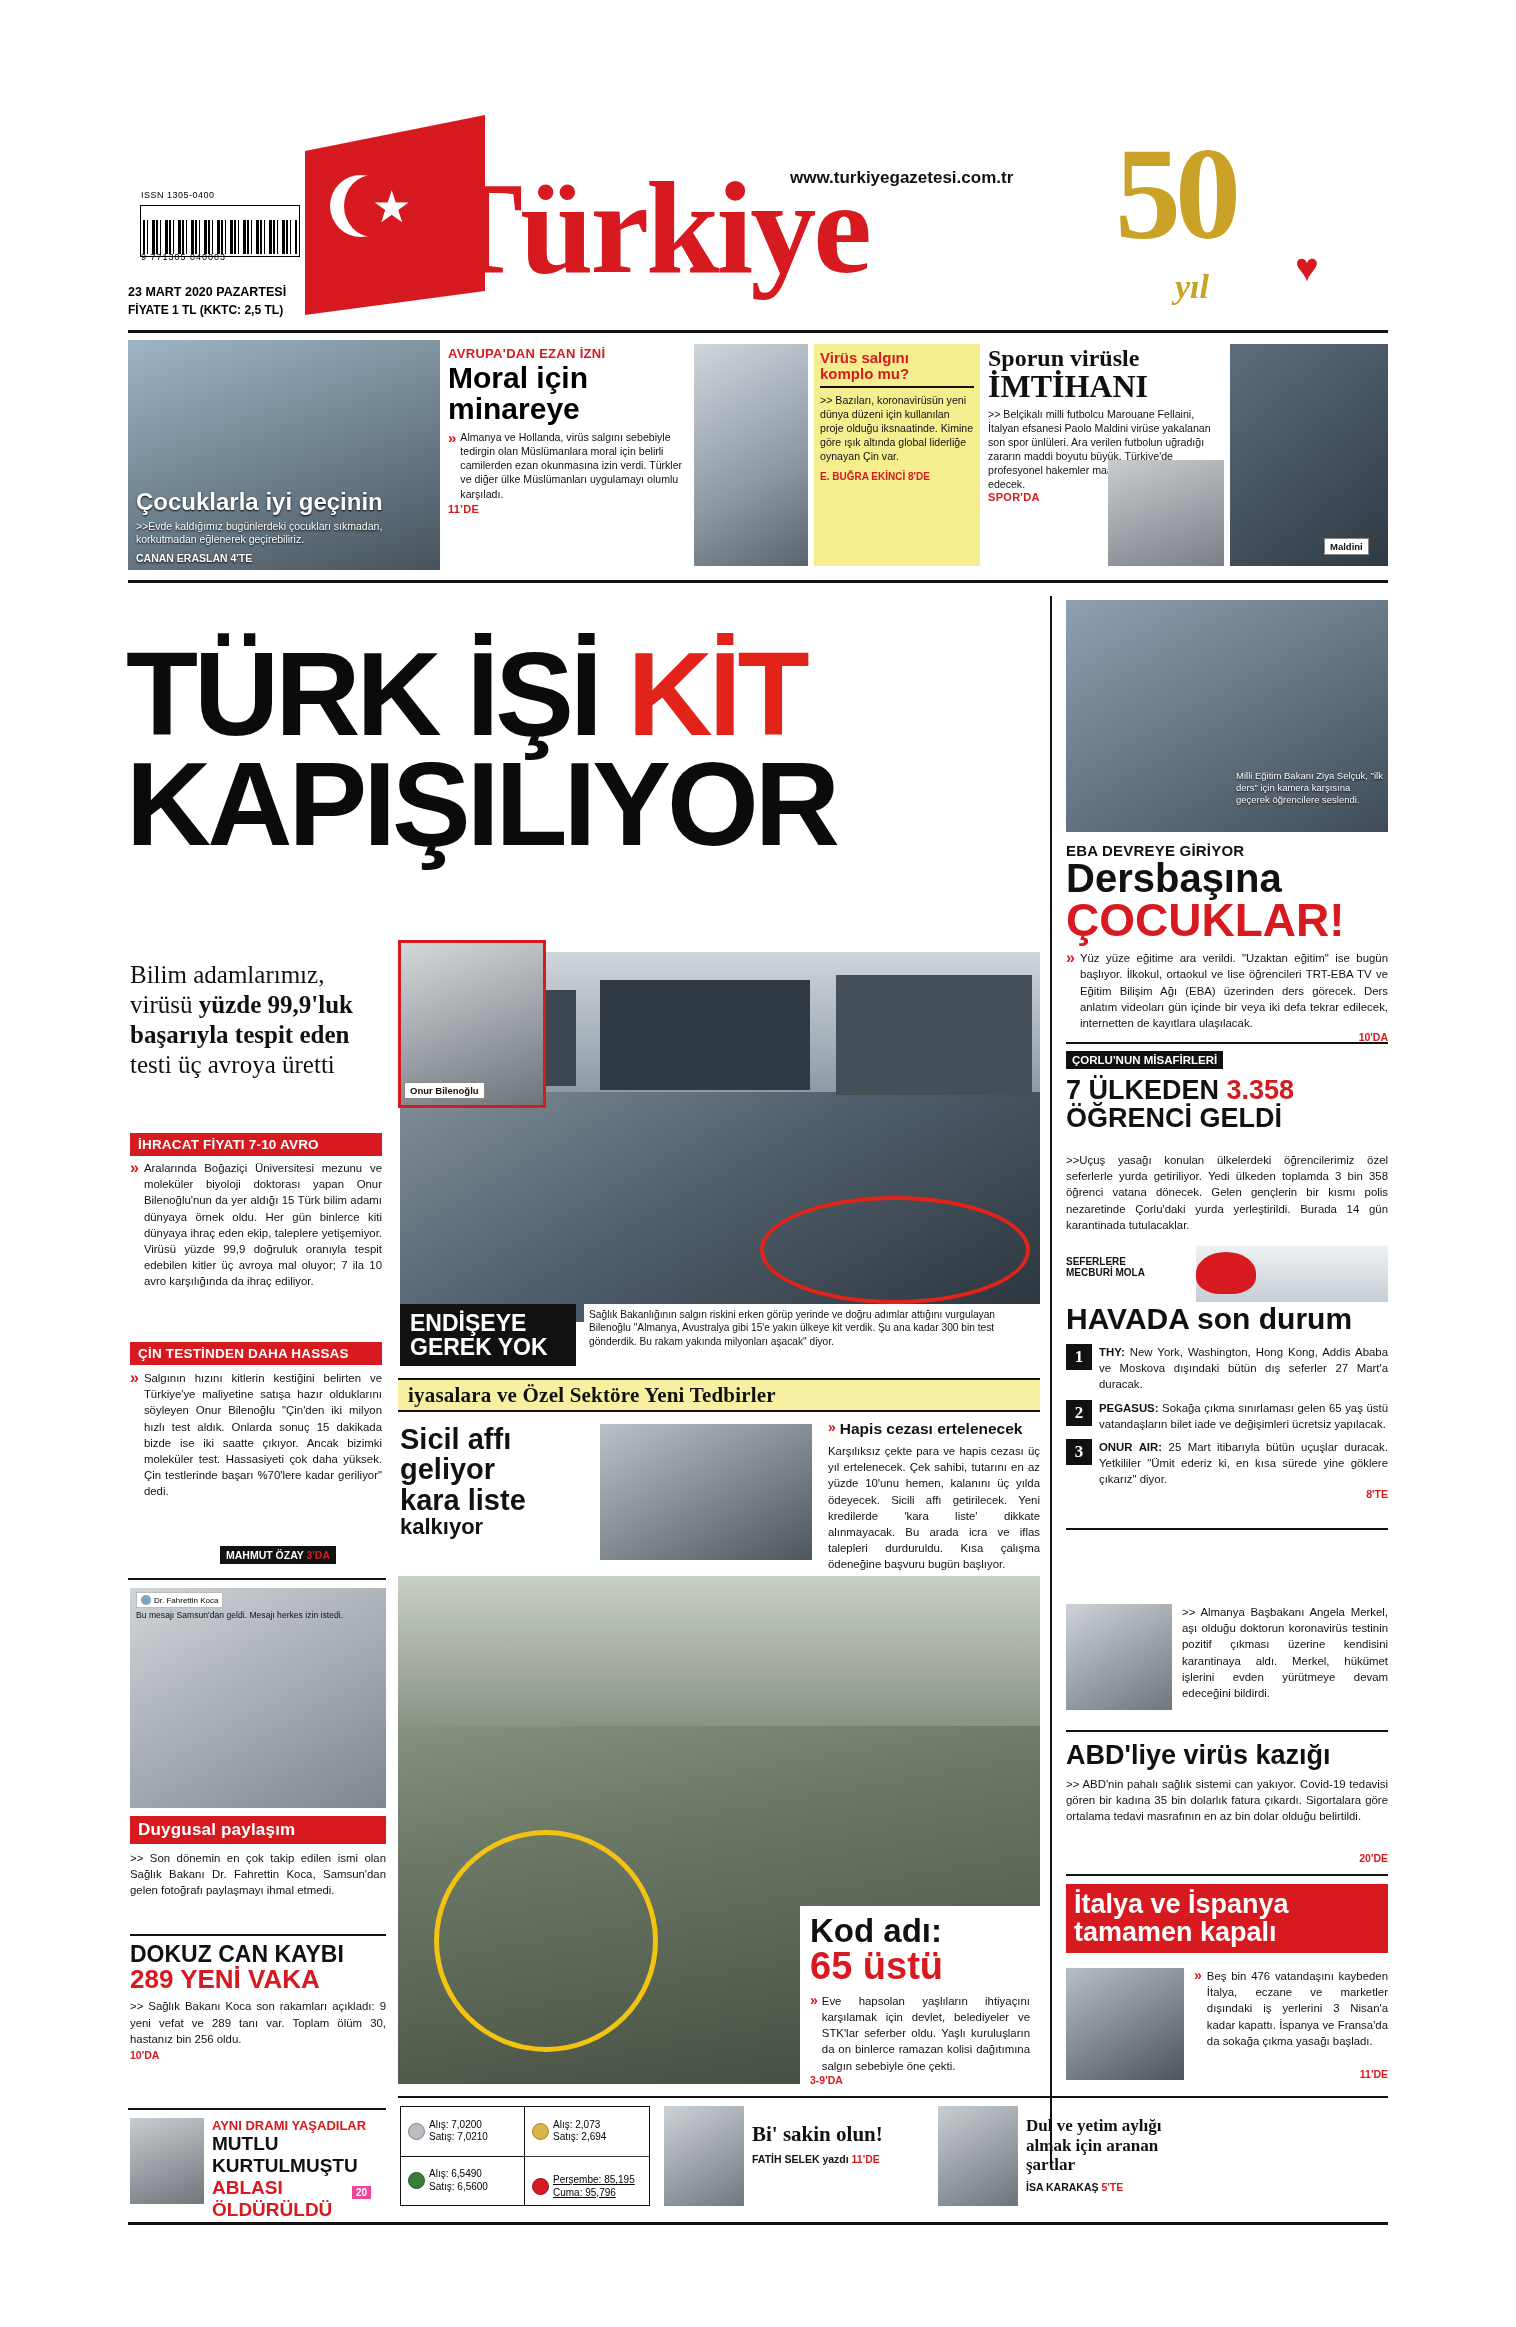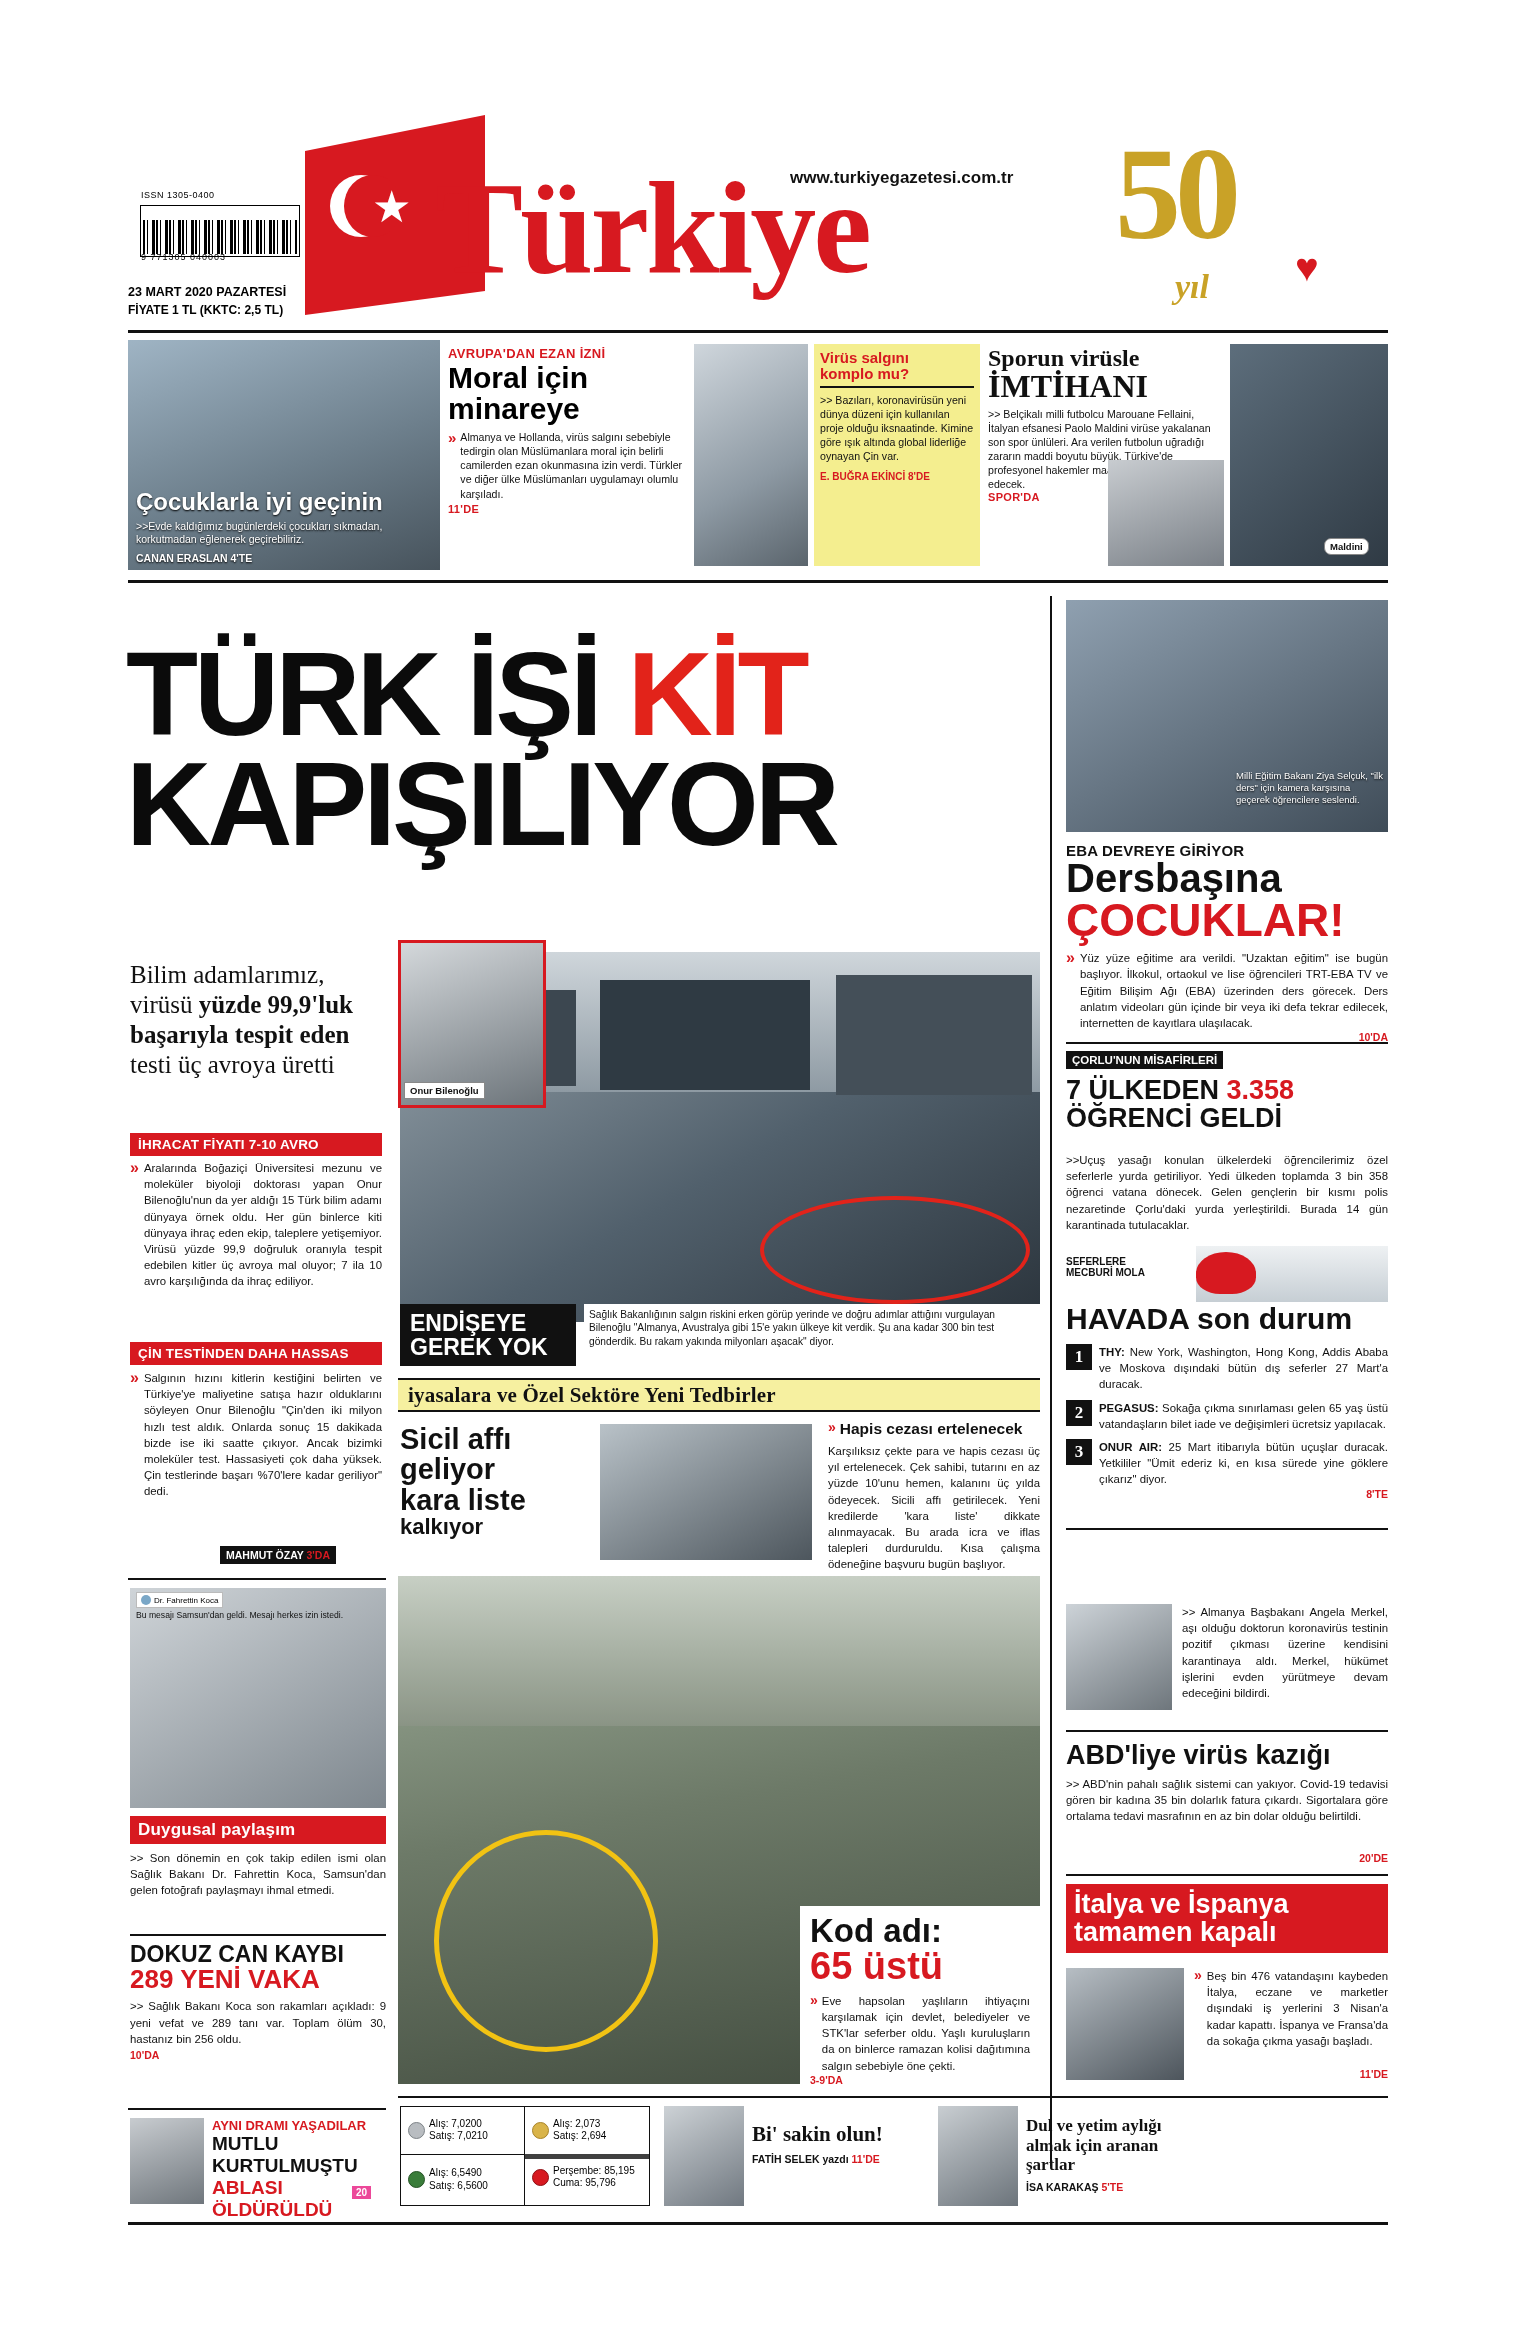--- a/index.html
+++ b/index.html
@@ -250,21 +250,21 @@
 
     <div class="px" style="left:860px; top:6px; width:236px;">
       <div class="hl-serif" style="font-size:24px;color:#111;line-height:1;">Sporun virüsle</div>
       <div class="hl-serif" style="font-size:32px;color:#111;line-height:1;">İMTİHANI</div>
       <div class="dek" style="margin-top:5px;">&gt;&gt; Belçikalı milli futbolcu Marouane Fellaini, İtalyan efsanesi Paolo Maldini virüse yakalanan son spor ünlüleri. Ara verilen futbolun uğradığı zararın maddi boyutu büyük. Türkiye'de profesyonel hakemler maaş almaya devam edecek.</div>
       <div class="kicker-red" style="font-size:11px;">SPOR'DA</div>
     </div>
 
     <div class="ph grad3 px" style="left:1102px; top:4px; width:158px; height:222px;"></div>
 
-    <div class="name-tag" style="left:1196px; top:198px;border-radius:7px;">Maldini</div>
+    <div class="name-tag" style="left:1196px; top:198px;">Maldini</div>
     <div class="name-tag" style="left:1024px; top:202px;">Fellaini</div>
     <div class="ph grad5 px" style="left:980px; top:120px; width:116px; height:106px;"></div>
   </div>
 
   <div class="rule" style="left:128px; top:580px; width:1260px; height:3px;"></div>
 
 
   <div class="main-title">
     <div><span>TÜRK İŞİ </span><span class="red">KİT</span></div>
     <div>KAPIŞILIYOR</div>
@@ -471,21 +471,21 @@
             <span class="coin"></span>
           <span><span>Alış: 2,073</span><br><span>Satış: 2,694</span></span>
         </div>
       </div>
       <div style="border-right:1px solid #111; border-top:1px solid #111; display:flex; flex-direction:column; justify-content:center; padding:4px;">
         <div class="fx-cell">
             <span class="coin green"></span>
           <span><span>Alış: 6,5490</span><br><span>Satış: 6,5600</span></span>
         </div>
       </div>
-      <div style="border-top:5px solid #404040; display:flex; flex-direction:column; justify-content:flex-start; padding:4px;">
+      <div style="border-top:1px solid #404040; display:flex; flex-direction:column; justify-content:flex-end; padding:4px;text-decoration:underline;">
         <div class="fx-cell">
             <span class="coin red"></span>
           <span><span>Perşembe: 85,195</span><br><span>Cuma: 95,796</span></span>
         </div>
       </div>
     </div>
   </div>
 
   <div class="ph px" style="left:664px; top:2106px; width:80px; height:100px; background:linear-gradient(150deg,#cdd2d6,#707880);"></div>
   <div class="px" style="left:752px; top:2122px; width:170px;">

